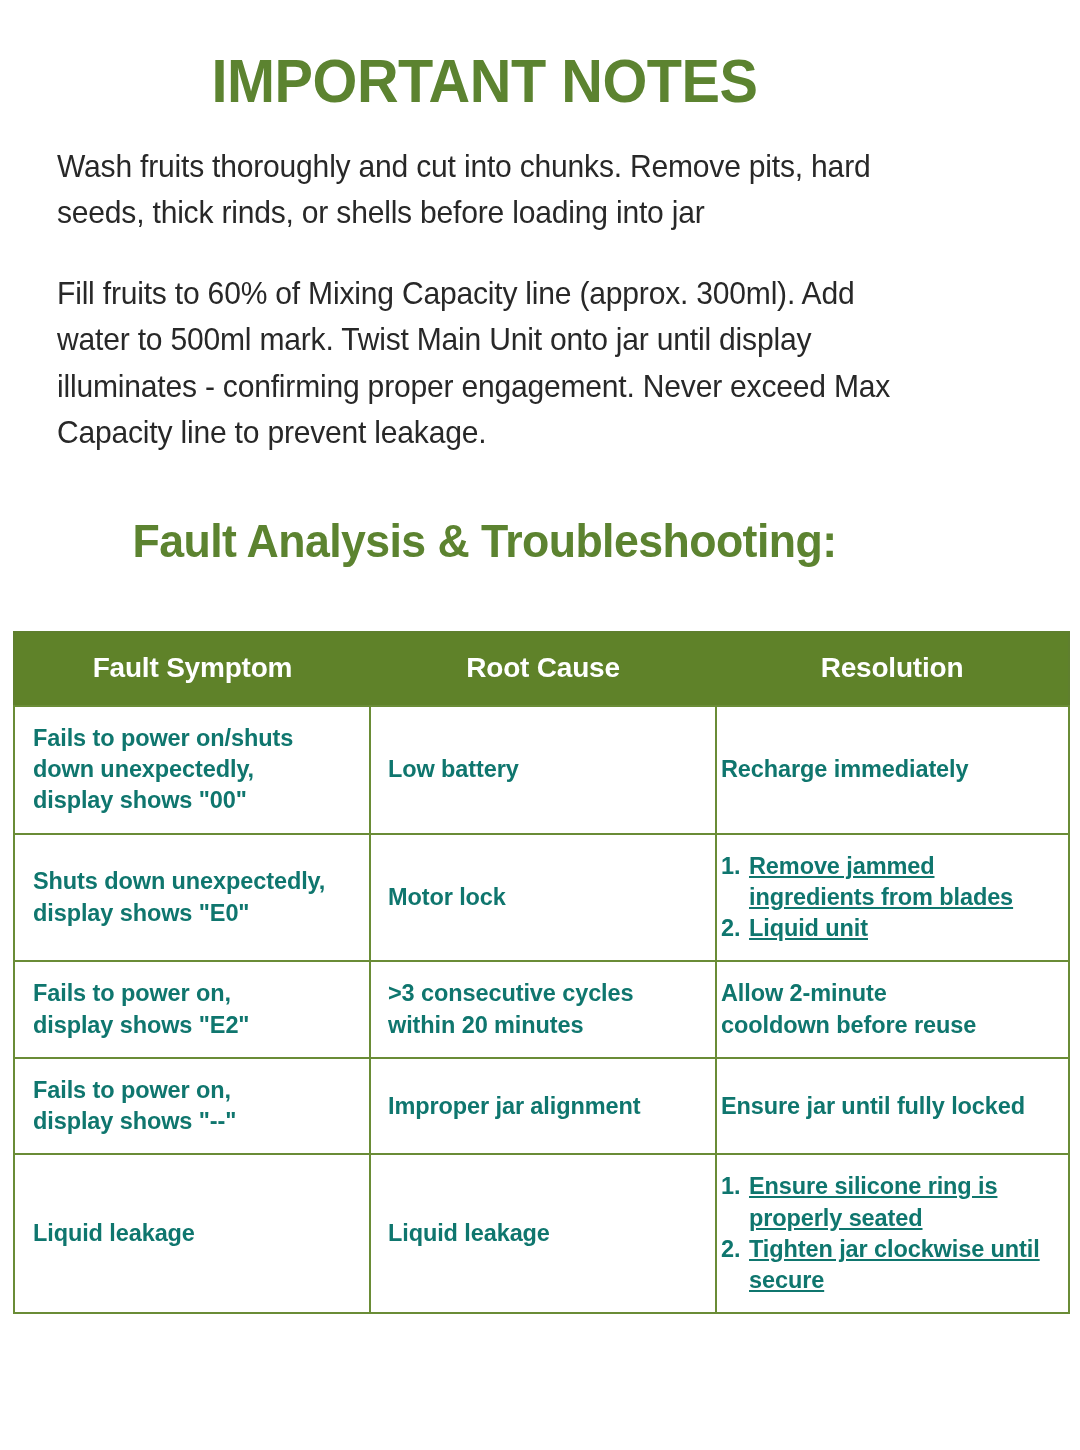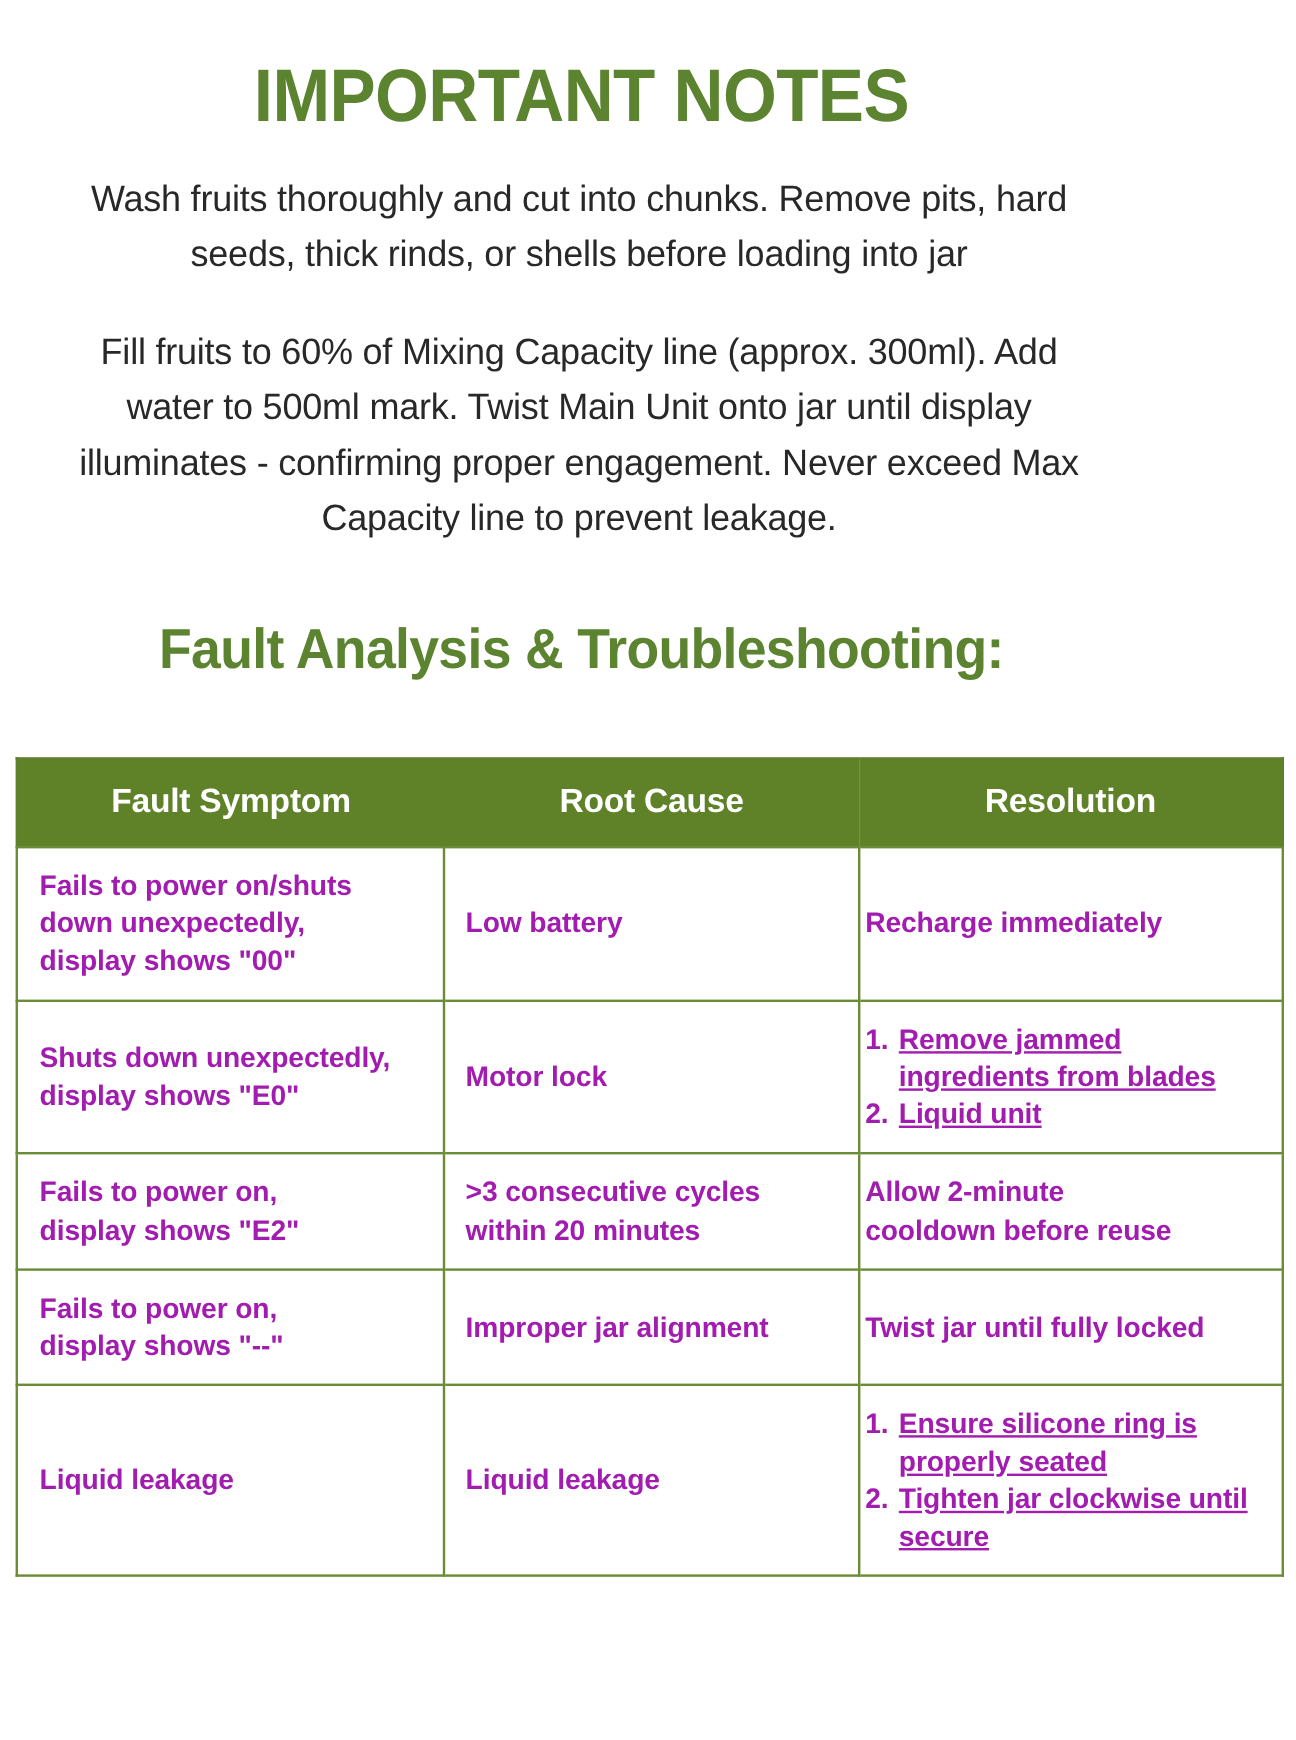--- a/index.html
+++ b/index.html
@@ -35,21 +35,20 @@
     line-height: 1.05;
     font-family: "Liberation Sans", sans-serif;
     transform: scaleX(0.93);
     transform-origin: center center;
   }
 
   
   .notes-body {
     margin: 0;
     padding: 30px 48px 0 57px;
-    text-align: center;
   }
   .para {
     color: #282828;
     font-size: 30.5px;
     line-height: 1.52;
     margin: 0 0 34px 0;
     font-weight: 400;
     letter-spacing: -0.2px;
     transform: scaleX(0.985);
     transform-origin: left center;
@@ -98,21 +97,21 @@
     border: none;
     letter-spacing: -0.2px;
     height: 38px;
     vertical-align: middle;
   }
 
   tbody td {
     border: 2px solid #6A8C36;
     vertical-align: middle;
     padding: 16px 16px 16px 18px;
-    color: #a21caf;
+    color: #0f766e;
     font-size: 23.5px;
     font-weight: 700;
     line-height: 1.33;
     letter-spacing: -0.1px;
     background: #ffffff;
   }
   tbody tr td:nth-child(2) { padding-left: 17px; }
   tbody tr td:nth-child(3) { padding-left: 4px; }
 
   .cell-lines span { display: block; }
@@ -218,21 +217,21 @@
         </tr>
 
         <tr>
           <td>
             <div class="cell-lines">
               <span>Fails to power on,</span>
               <span>display shows "--"</span>
             </div>
           </td>
           <td>Improper jar alignment</td>
-          <td>Twist jar until fully locked</td>
+          <td>Ensure jar until fully locked</td>
         </tr>
 
         <tr>
           <td>
             <div class="cell-lines">
               <span>Liquid leakage</span>
             </div>
           </td>
           <td>Liquid leakage</td>
           <td>

